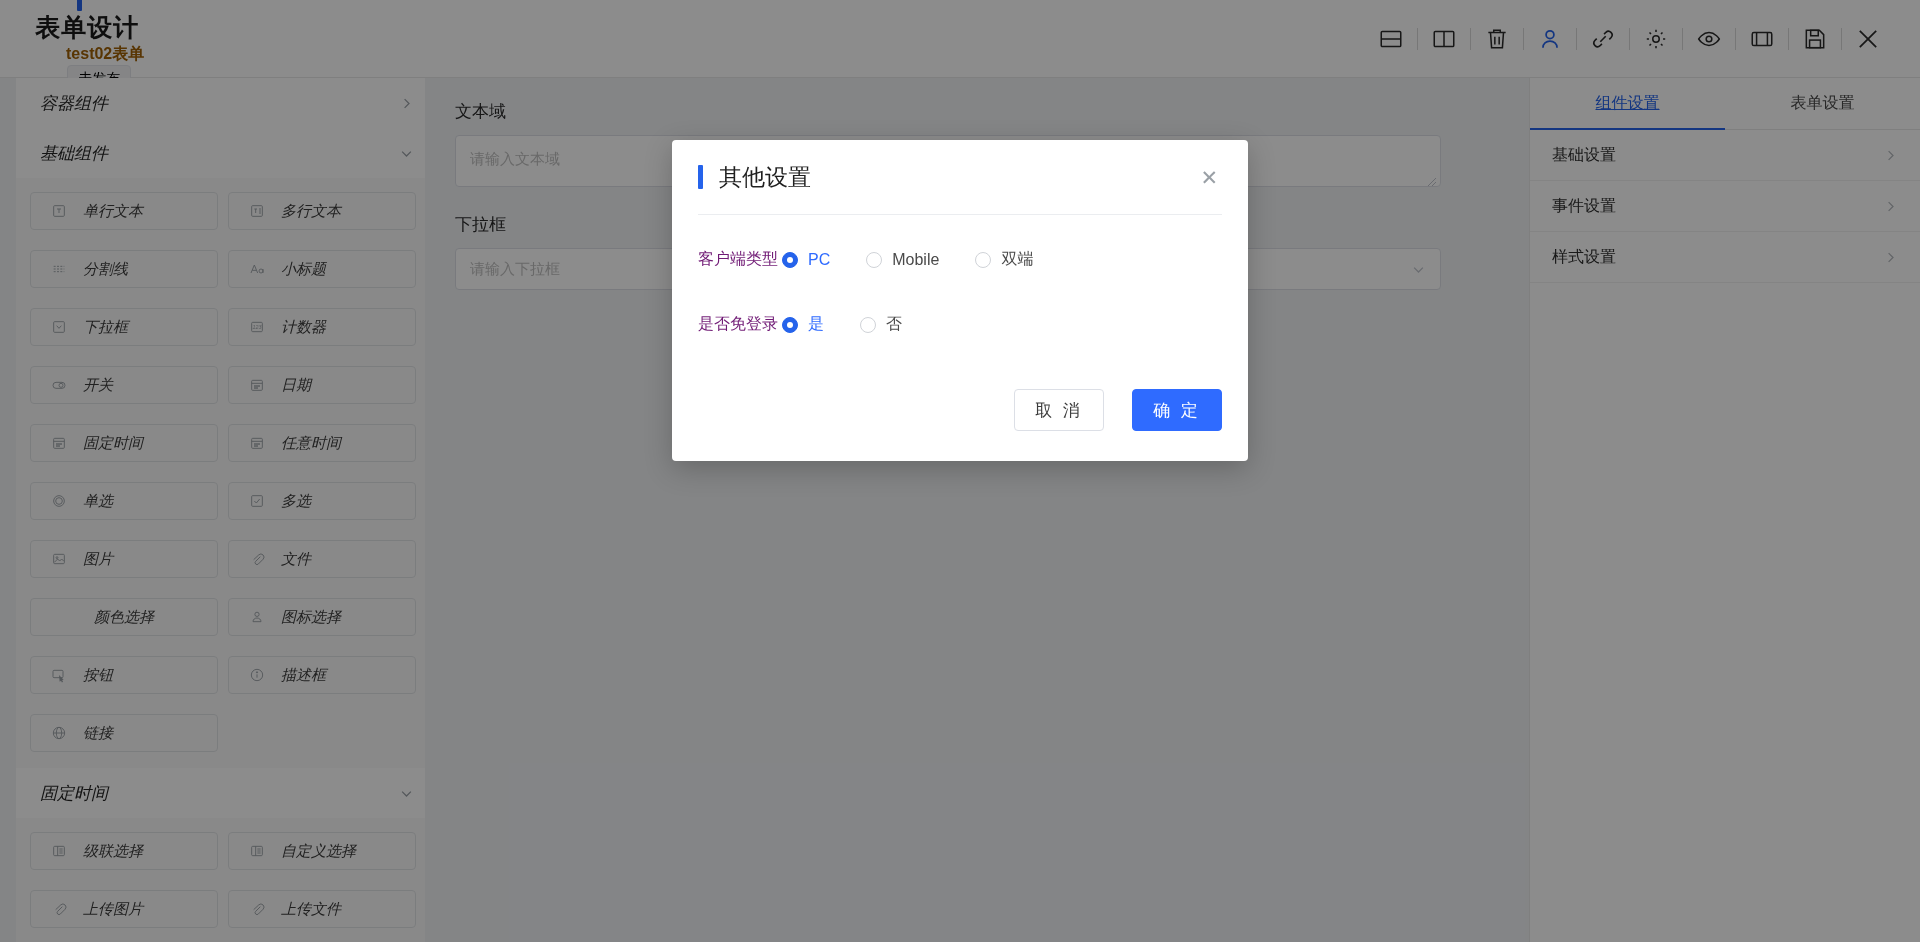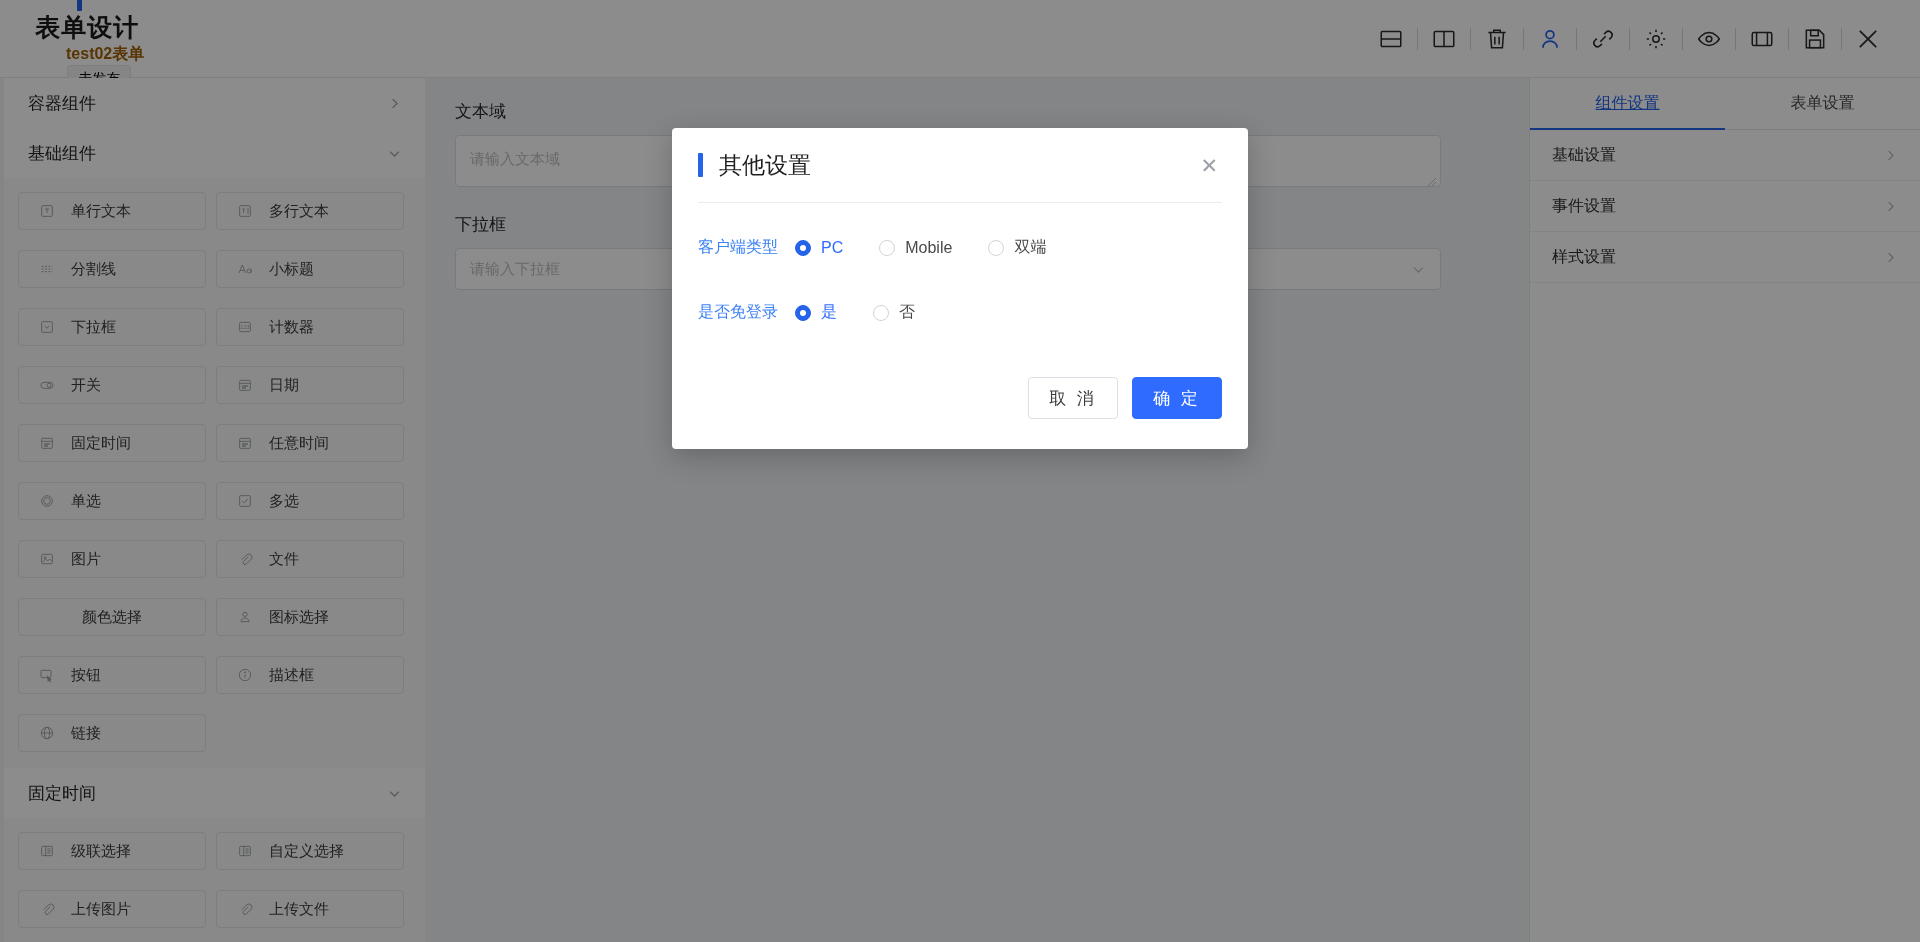--- a/index.html
+++ b/index.html
@@ -48,25 +48,26 @@
     display: flex; align-items: center; justify-content: center;
     cursor: pointer;
   }
   .tool-sep {
     width: 1px; height: 22px; background: #d9d9d9;
   }
   .tool-btn svg { display: block; }
 
   
   .left-panel {
-    position: absolute; top: 78px; left: 4px;
+    position: absolute; top: 78px; left: 16px;
     width: 425px; height: 864px;
     background: #ffffff;
     border-right: 1px solid #e8e8e8;
     overflow: hidden;
+    font-style: italic;
   }
   .group-head {
     height: 50px; display: flex; align-items: center;
     padding: 0 26px 0 24px;
     font-size: 17px; color: #262626;
     cursor: pointer; user-select: none;
   }
   .group-head .chev { margin-left: auto; color: #9aa0a6; display: flex; }
   .group-body {
     background: #fafafa;
@@ -150,21 +151,21 @@
   .setting-row .chev { margin-left: auto; color: #b4b8bd; display: flex; }
 
   
   .overlay {
     position: absolute; inset: 0;
     background: rgba(0,0,0,0.45);
     z-index: 50;
   }
   .modal {
     position: absolute; z-index: 60;
-    left: 672px; top: 128px;
+    left: 672px; top: 140px;
     width: 576px;
     background: #ffffff;
     border-radius: 4px;
     box-shadow: 0 8px 28px rgba(0,0,0,0.22);
   }
   .modal-head {
     height: 74px; display: flex; align-items: center;
     padding: 0 26px 0 26px;
     position: relative;
   }
@@ -178,42 +179,42 @@
     cursor: pointer; line-height: 1; padding: 4px;
   }
   .modal-divider {
     height: 1px; background: #ebedf0; margin: 0 26px;
   }
   .modal-body { padding: 34px 26px 10px 26px; }
   .form-row {
     display: flex; align-items: center; margin-bottom: 44px;
   }
   .form-label {
-    font-size: 16px; color: #3b82f6; margin-right: 17px;
+    font-size: 16px; color: #701a75; margin-right: 4px;
   }
   .radio-opt {
     display: flex; align-items: center; margin-right: 36px; cursor: pointer;
   }
   .radio-dot {
     width: 16px; height: 16px; border-radius: 50%;
     border: 1px solid #d0d3d8; background: #fff;
     margin-right: 10px; flex: 0 0 16px;
     display: flex; align-items: center; justify-content: center;
   }
   .radio-opt.checked .radio-dot {
     border-color: #2563eb; background: #2563eb;
   }
   .radio-opt.checked .radio-dot::after {
     content: ""; width: 6px; height: 6px; border-radius: 50%; background: #fff;
   }
   .radio-label { font-size: 16px; color: #4a4a4a; }
   .radio-opt.checked .radio-label { color: #2f6bff; }
   .modal-foot {
     display: flex; justify-content: flex-end; align-items: center;
-    padding: 0 26px 30px 26px; gap: 14px;
+    padding: 0 26px 30px 26px; gap: 28px;
   }
   .btn {
     min-width: 90px; height: 42px; border-radius: 4px;
     font-size: 17px; cursor: pointer;
     display: flex; align-items: center; justify-content: center;
     letter-spacing: 3px;
   }
   .btn-cancel { background: #fff; border: 1px solid #dcdfe6; color: #3d3d3d; }
   .btn-ok { background: #2f6bff; border: 1px solid #2f6bff; color: #fff; }
 </style>

